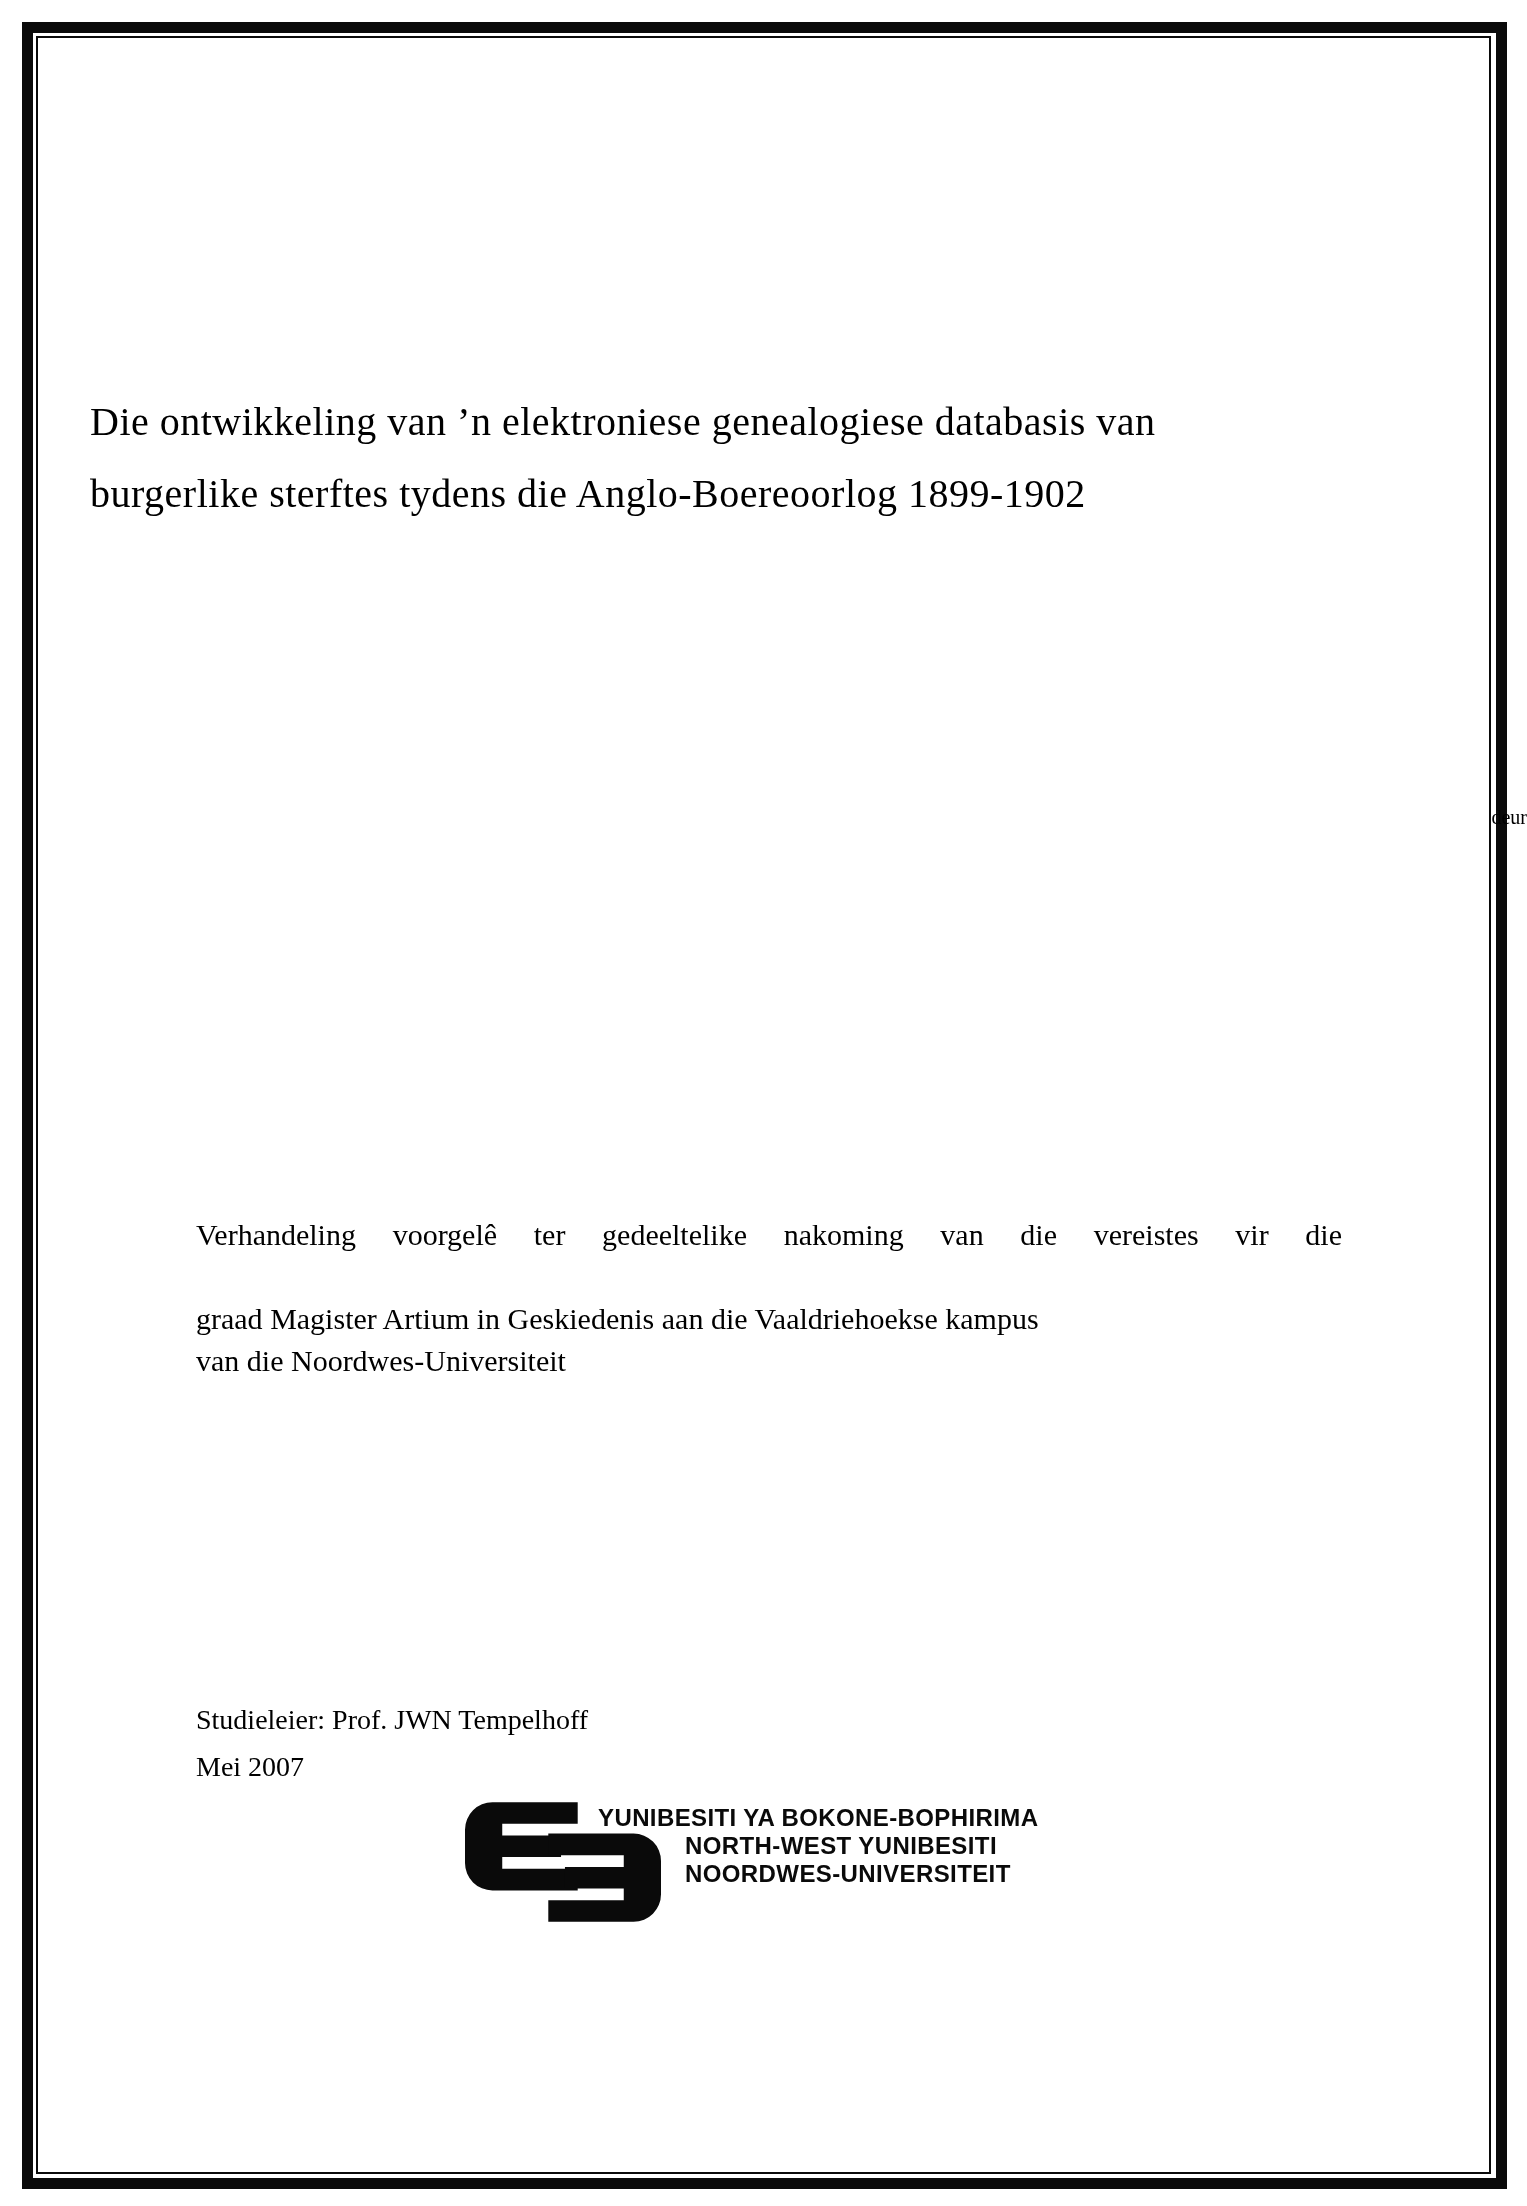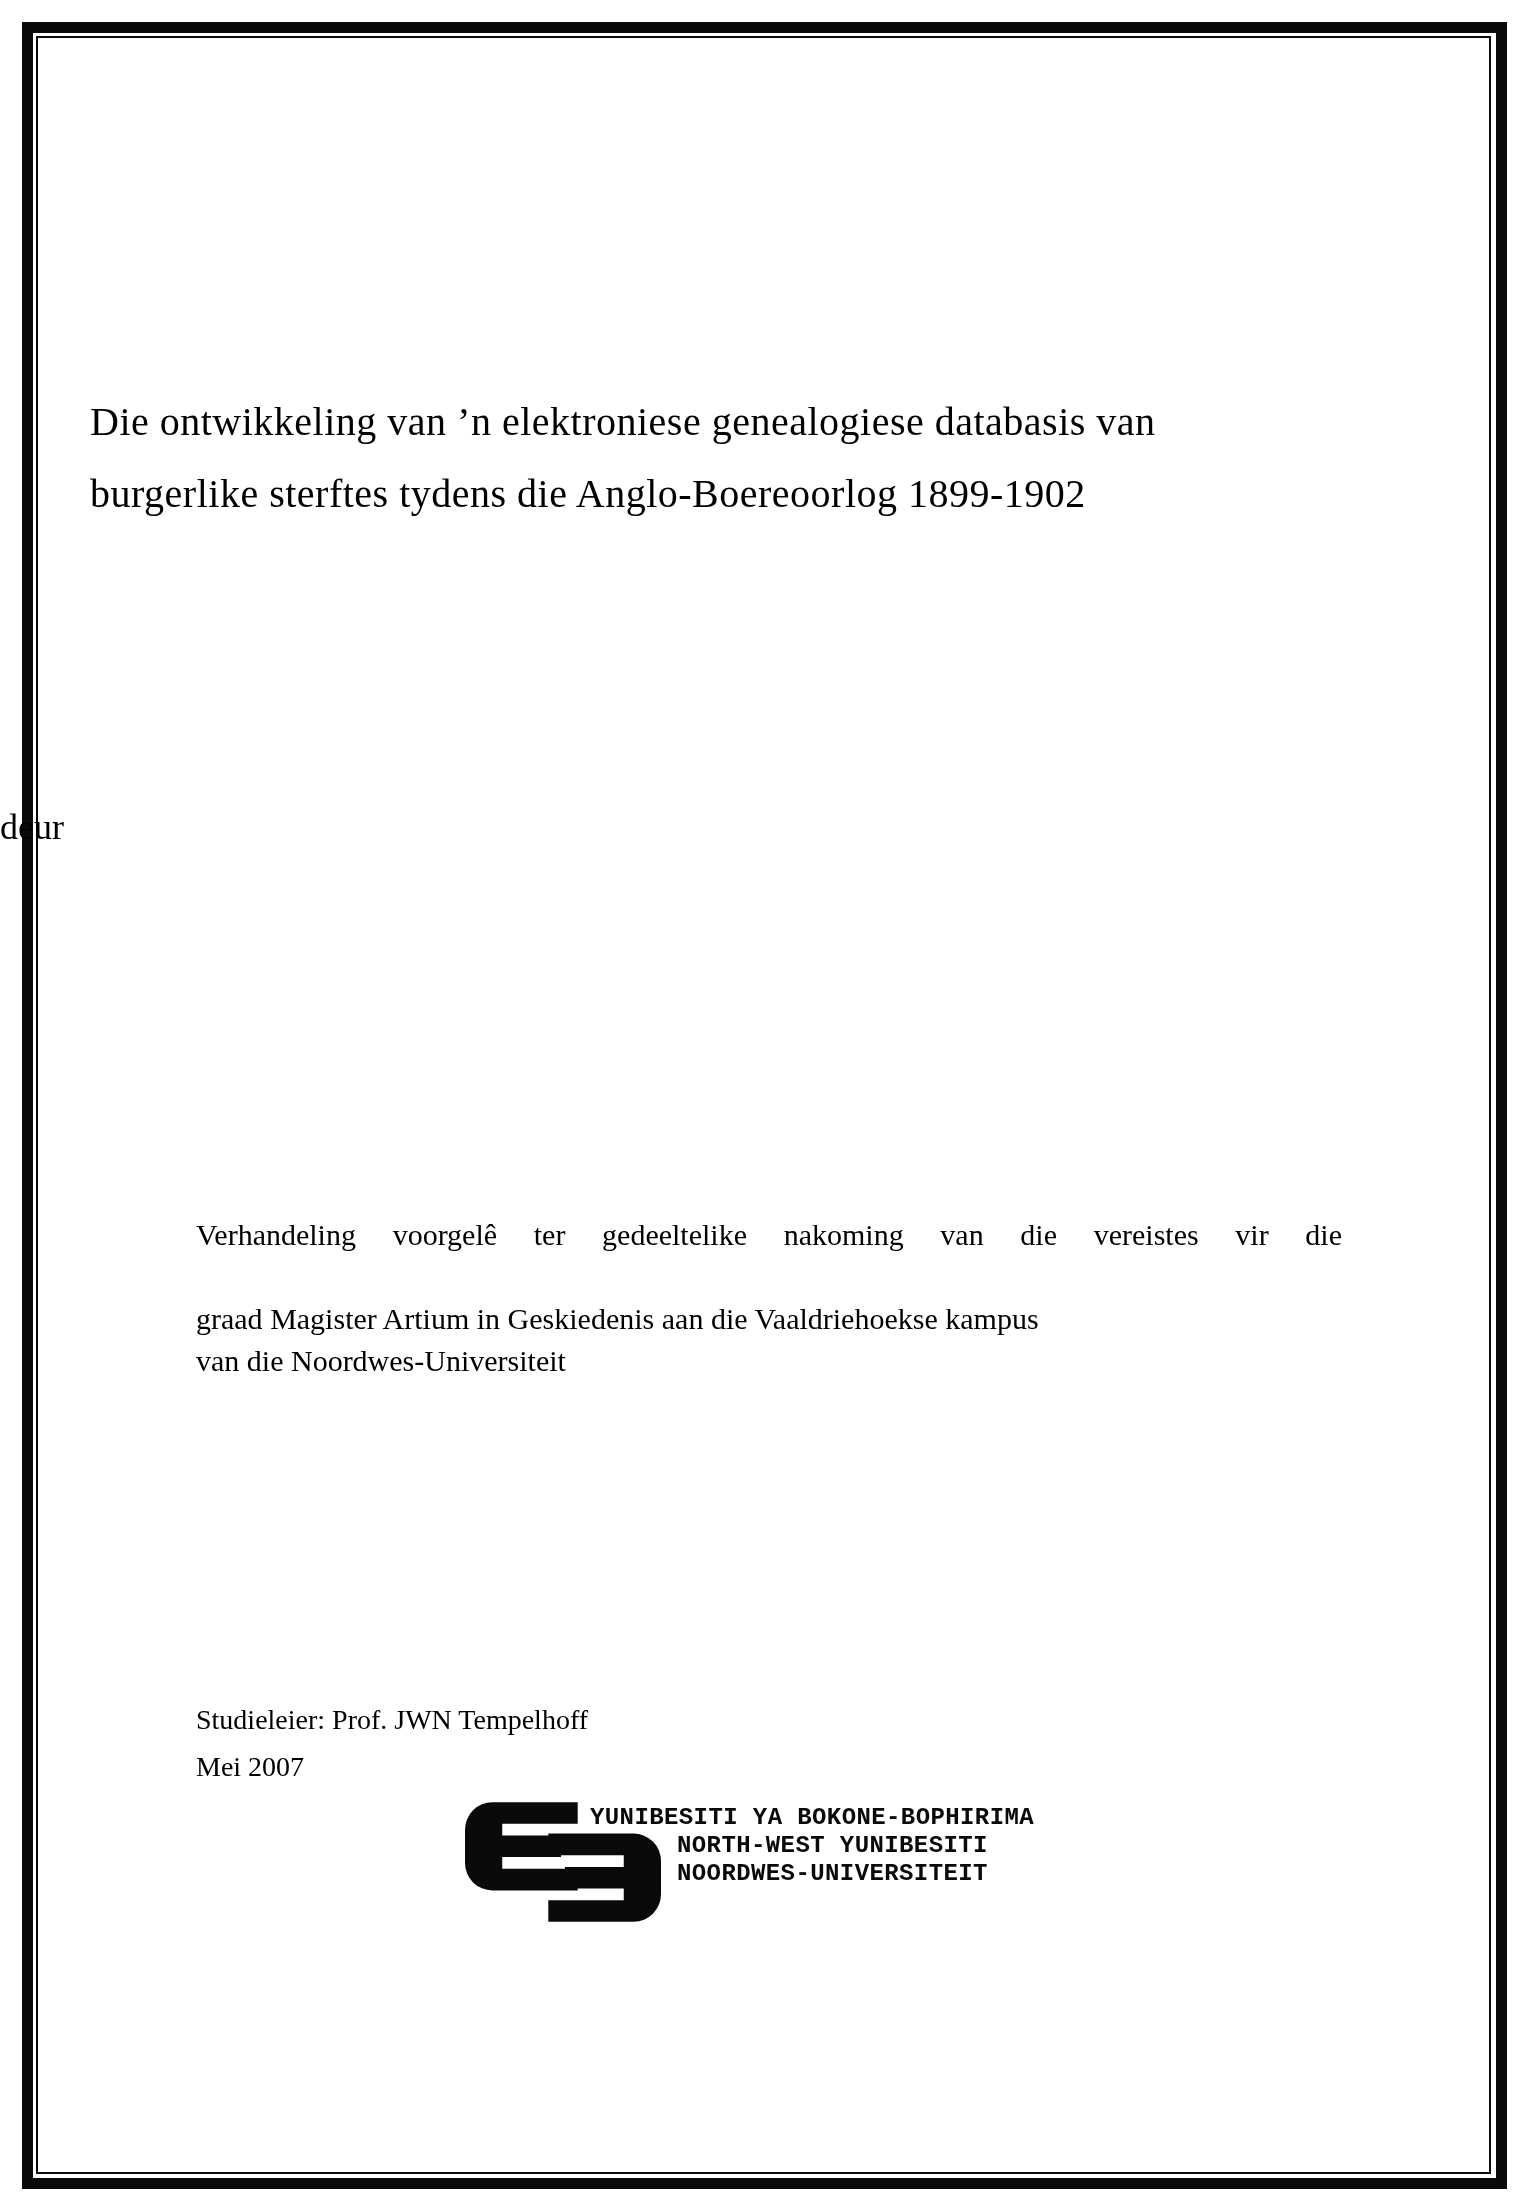--- a/index.html
+++ b/index.html
@@ -28,22 +28,22 @@
     position: absolute;
     left: 90px; right: 90px; top: 386px;
     font-size: 40px;
     line-height: 72px;
     text-align: left;
     letter-spacing: 0.5px;
   }
   .byline {
     position: absolute;
     left: 0; right: 0; top: 806px;
-    font-size: 36px;
-    text-align: left;
+    font-size: 20px;
+    text-align: right;
   }
   .author {
     position: absolute;
     left: 0; right: 0; top: 964px;
     font-size: 34px;
     text-align: center;
   }
   .declaration {
     position: absolute;
     left: 196px; width: 1146px; top: 1214px;
@@ -64,22 +64,22 @@
   }
 
   .logo {
     position: absolute;
     left: 465px; top: 1798px;
     width: 640px; height: 140px;
   }
   .logo-mark { position: absolute; left: 0; top: 4px; }
   .logo-text {
     position: absolute;
-    left: 125px; top: 6px;
-    font-family: Liberation Mono, monospace;
+    left: 133px; top: 6px;
+    font-family: Liberation Sans, sans-serif;
     font-weight: 700;
     font-size: 24px;
     line-height: 28px;
     letter-spacing: 0.4px;
     white-space: nowrap;
     color: #0a0a0a;
   }
   .lt-indent { margin-left: 87px; }
 </style>
 </head>

